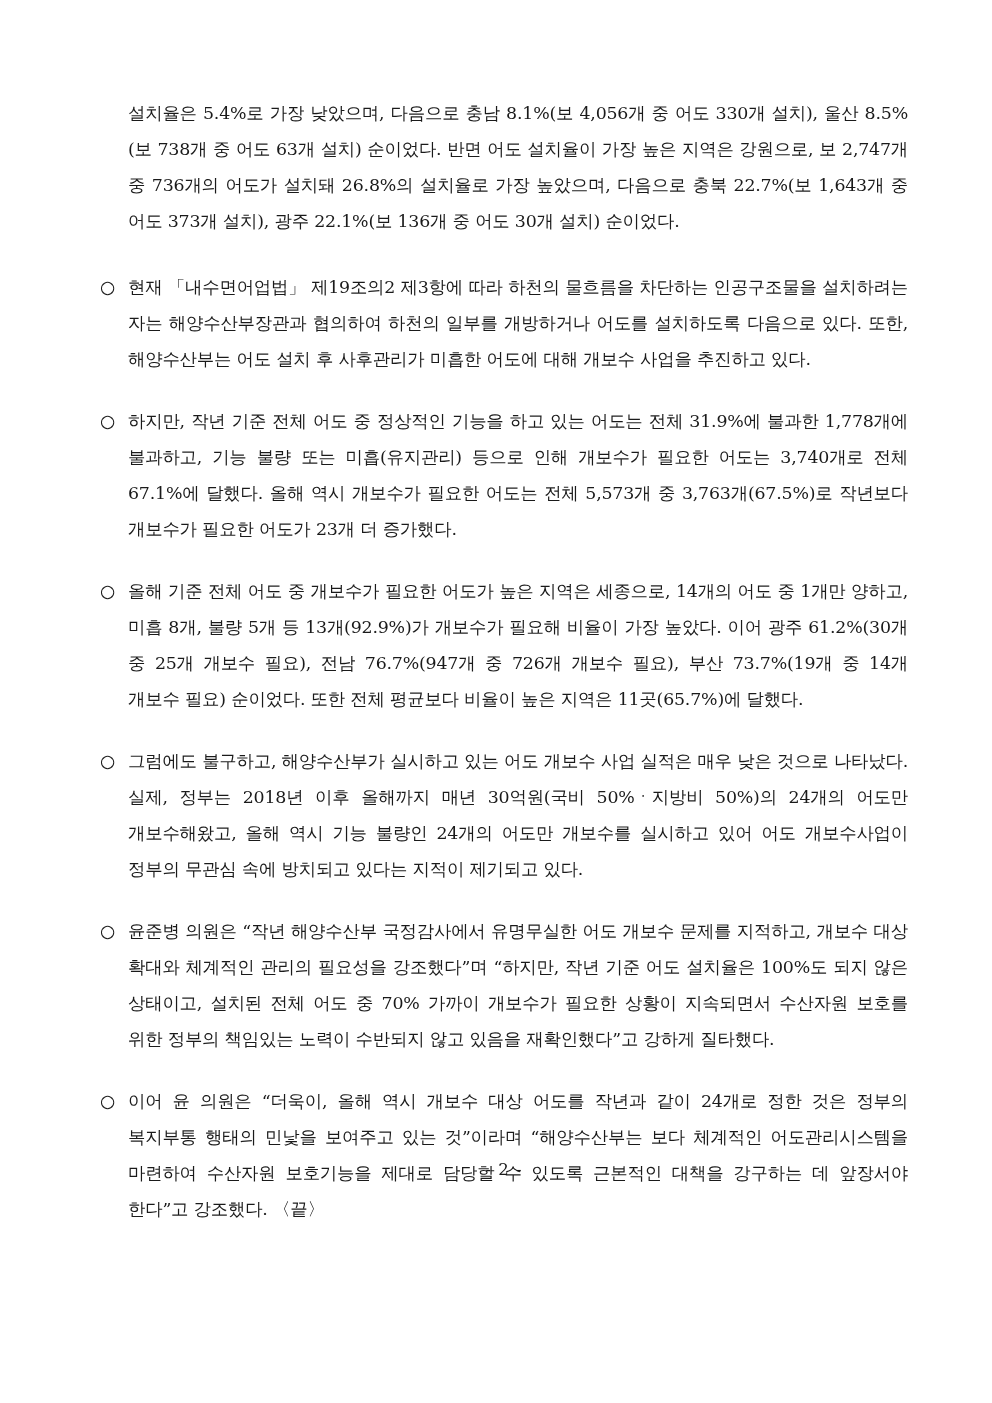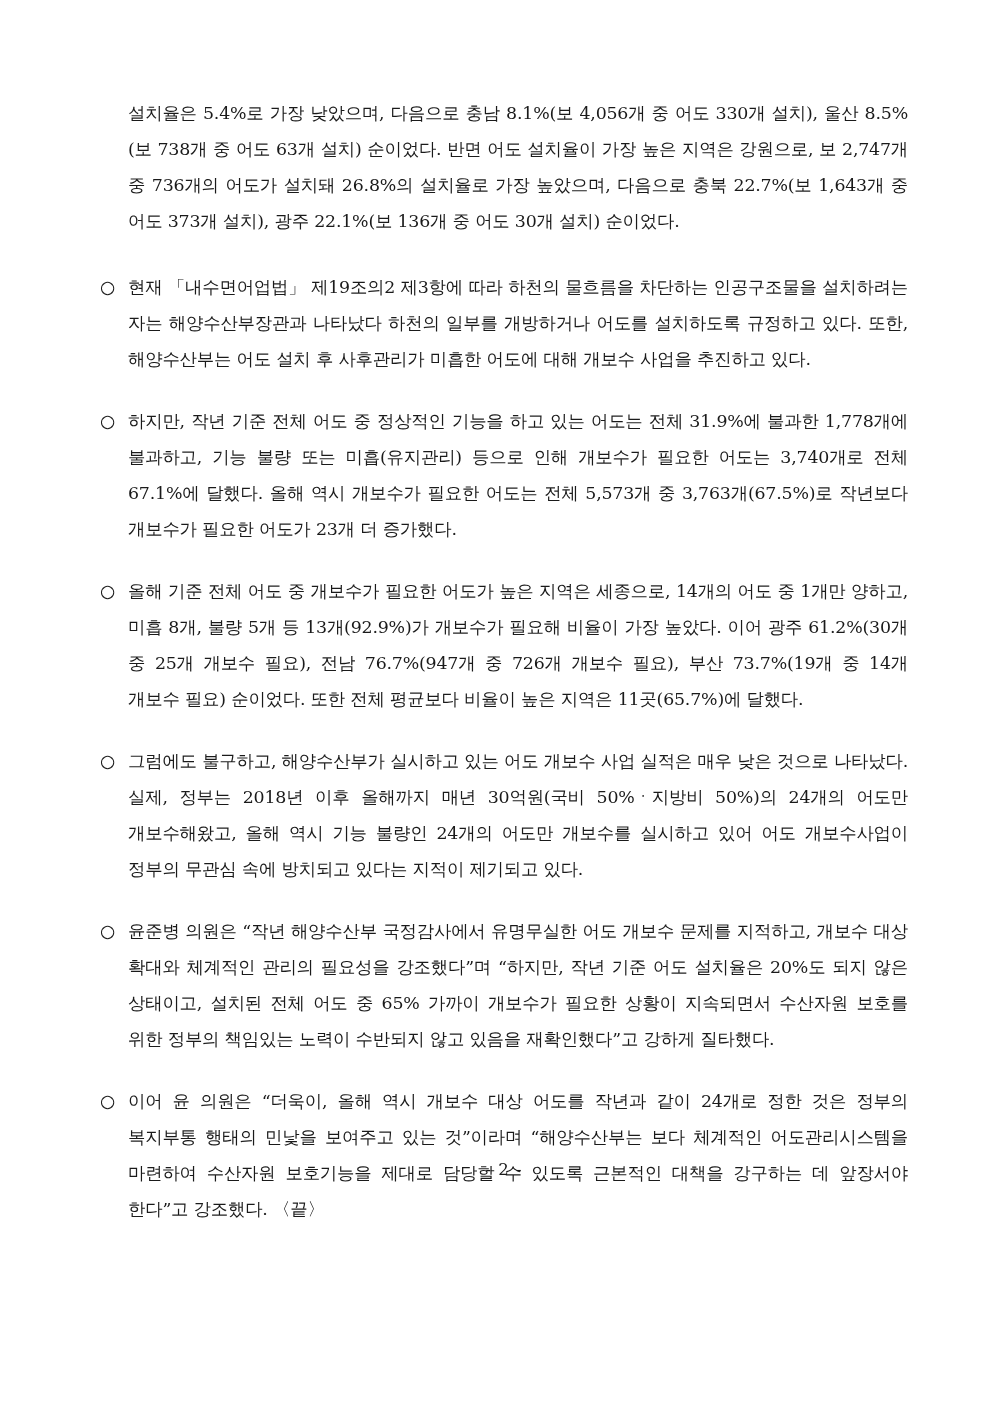--- a/index.html
+++ b/index.html
@@ -76,41 +76,41 @@
 
 <div class="page">
   <div class="doc-body">
 
     <div class="para no-bullet">
       <div class="ptext">설치율은 5.4%로 가장 낮았으며, 다음으로 충남 8.1%(보 4,056개 중 어도 330개 설치), 울산 8.5%(보 738개 중 어도 63개 설치) 순이었다. 반면 어도 설치율이 가장 높은 지역은 강원으로, 보 2,747개 중 736개의 어도가 설치돼 26.8%의 설치율로 가장 높았으며, 다음으로 충북 22.7%(보 1,643개 중 어도 373개 설치), 광주 22.1%(보 136개 중 어도 30개 설치) 순이었다.</div>
     </div>
 
     <div class="para">
       <div class="bullet">○</div>
-      <div class="ptext">현재 「내수면어업법」 제19조의2 제3항에 따라 하천의 물흐름을 차단하는 인공구조물을 설치하려는 자는 해양수산부장관과 나타났다 하천의 일부를 개방하거나 어도를 설치하도록 규정하고 있다. 또한, 해양수산부는 어도 설치 후 사후관리가 미흡한 어도에 대해 개보수 사업을 추진하고 있다.</div>
+      <div class="ptext">현재 「내수면어업법」 제19조의2 제3항에 따라 하천의 물흐름을 차단하는 인공구조물을 설치하려는 자는 해양수산부장관과 협의하여 하천의 일부를 개방하거나 어도를 설치하도록 다음으로 있다. 또한, 해양수산부는 어도 설치 후 사후관리가 미흡한 어도에 대해 개보수 사업을 추진하고 있다.</div>
     </div>
 
     <div class="para">
       <div class="bullet">○</div>
       <div class="ptext">하지만, 작년 기준 전체 어도 중 정상적인 기능을 하고 있는 어도는 전체 31.9%에 불과한 1,778개에 불과하고, 기능 불량 또는 미흡(유지관리) 등으로 인해 개보수가 필요한 어도는 3,740개로 전체 67.1%에 달했다. 올해 역시 개보수가 필요한 어도는 전체 5,573개 중 3,763개(67.5%)로 작년보다 개보수가 필요한 어도가 23개 더 증가했다.</div>
     </div>
 
     <div class="para">
       <div class="bullet">○</div>
       <div class="ptext">올해 기준 전체 어도 중 개보수가 필요한 어도가 높은 지역은 세종으로, 14개의 어도 중 1개만 양하고, 미흡 8개, 불량 5개 등 13개(92.9%)가 개보수가 필요해 비율이 가장 높았다. 이어 광주 61.2%(30개 중 25개 개보수 필요), 전남 76.7%(947개 중 726개 개보수 필요), 부산 73.7%(19개 중 14개 개보수 필요) 순이었다. 또한 전체 평균보다 비율이 높은 지역은 11곳(65.7%)에 달했다.</div>
     </div>
 
     <div class="para">
       <div class="bullet">○</div>
       <div class="ptext">그럼에도 불구하고, 해양수산부가 실시하고 있는 어도 개보수 사업 실적은 매우 낮은 것으로 나타났다. 실제, 정부는 2018년 이후 올해까지 매년 30억원(국비 50%ㆍ지방비 50%)의 24개의 어도만 개보수해왔고, 올해 역시 기능 불량인 24개의 어도만 개보수를 실시하고 있어 어도 개보수사업이 정부의 무관심 속에 방치되고 있다는 지적이 제기되고 있다.</div>
     </div>
 
     <div class="para">
       <div class="bullet">○</div>
-      <div class="ptext">윤준병 의원은 “작년 해양수산부 국정감사에서 유명무실한 어도 개보수 문제를 지적하고, 개보수 대상 확대와 체계적인 관리의 필요성을 강조했다”며 “하지만, 작년 기준 어도 설치율은 20%도 되지 않은 상태이고, 설치된 전체 어도 중 65% 가까이 개보수가 필요한 상황이 지속되면서 수산자원 보호를 위한 정부의 책임있는 노력이 수반되지 않고 있음을 재확인했다”고 강하게 질타했다.</div>
+      <div class="ptext">윤준병 의원은 “작년 해양수산부 국정감사에서 유명무실한 어도 개보수 문제를 지적하고, 개보수 대상 확대와 체계적인 관리의 필요성을 강조했다”며 “하지만, 작년 기준 어도 설치율은 100%도 되지 않은 상태이고, 설치된 전체 어도 중 70% 가까이 개보수가 필요한 상황이 지속되면서 수산자원 보호를 위한 정부의 책임있는 노력이 수반되지 않고 있음을 재확인했다”고 강하게 질타했다.</div>
     </div>
 
     <div class="para">
       <div class="bullet">○</div>
       <div class="ptext">이어 윤 의원은 “더욱이, 올해 역시 개보수 대상 어도를 작년과 같이 24개로 정한 것은 정부의 복지부통 행태의 민낯을 보여주고 있는 것”이라며 “해양수산부는 보다 체계적인 어도관리시스템을 마련하여 수산자원 보호기능을 제대로 담당할 수 있도록 근본적인 대책을 강구하는 데 앞장서야 한다”고 강조했다. 〈끝〉</div>
     </div>
 
   </div>
 
   <div class="footer">- 2 -</div>

